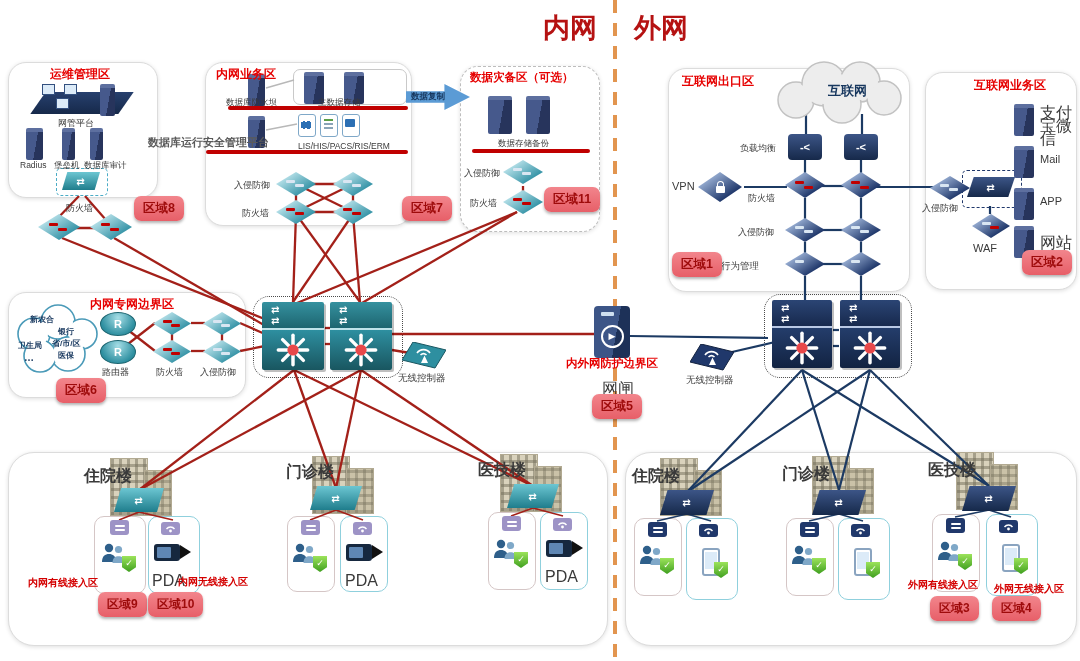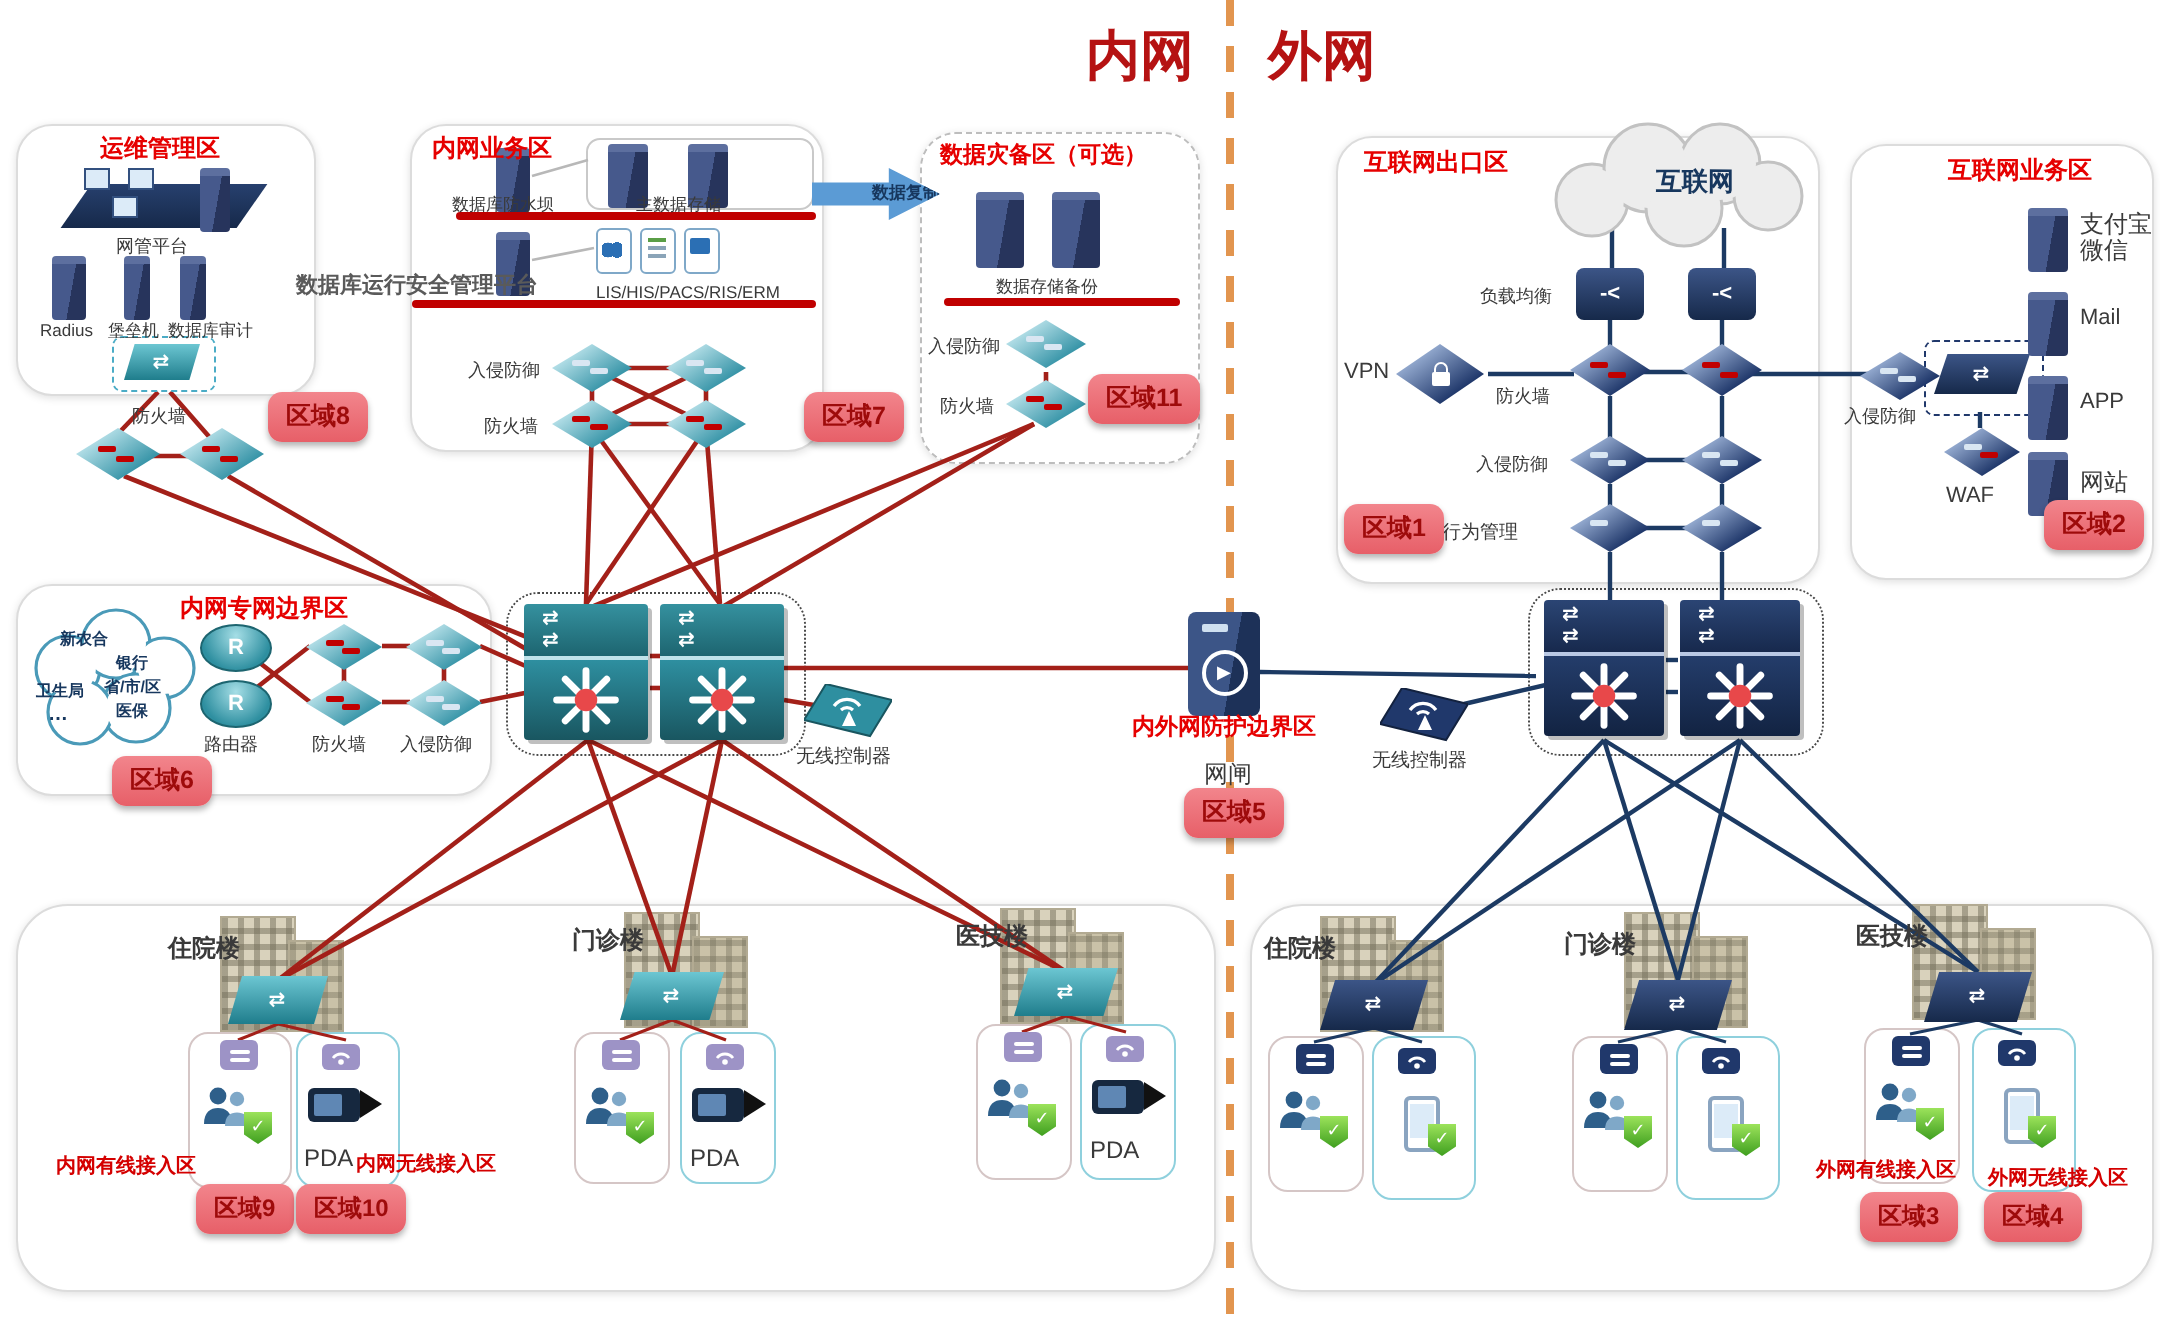--- a/index.html
+++ b/index.html
@@ -4,21 +4,21 @@
 <style>
   html,body{margin:0;padding:0;background:#fff;}
   #canvas{position:relative;width:1080px;height:661px;background:#fff;overflow:hidden;
     font-family:"Liberation Sans","DejaVu Sans",sans-serif;}
   .zone{position:absolute;background:#fff;border:1.5px solid #dcdcdc;border-radius:18px;
     box-shadow:0 1px 4px rgba(0,0,0,.13);z-index:2;}
   .zone.dash{border:1.6px dashed #bdbdbd;}
   .ztitle{position:absolute;font-size:12px;font-weight:bold;color:#e60000;white-space:nowrap;z-index:6;}
   .lbl{position:absolute;font-size:9px;color:#3a3a3a;white-space:nowrap;z-index:6;}
   .lbl.red{color:#d40000;font-weight:bold;font-size:10px;}
-  .lbl.big{font-size:12px;}
+  .lbl.big{font-size:16px;}
   .badge{position:absolute;background:linear-gradient(#f2858c,#e75f68);color:#9e0b0b;font-weight:bold;
     font-size:12.5px;padding:4px 9px;border-radius:7px;z-index:7;box-shadow:0 2px 3px rgba(0,0,0,.3);white-space:nowrap;}
   .netlbl{position:absolute;font-size:27px;font-weight:bold;color:#b51212;z-index:6;}
   #divider{position:absolute;left:613px;top:0;width:4px;height:661px;z-index:1;
     background:repeating-linear-gradient(180deg,#e2954f 0 13px,transparent 13px 23px);}
   svg.wires{position:absolute;left:0;top:0;z-index:4;}
   
   .dia{position:absolute;z-index:5;}
   .dia .b{position:absolute;inset:0;clip-path:polygon(50% 0,100% 50%,50% 100%,0 50%);}
   .dia.teal .b{background:linear-gradient(145deg,#b9e2ea 20%,#2e8fa3 80%);}
@@ -82,21 +82,21 @@
     background:radial-gradient(circle at 30% 50%,#2b6fb4 40%,transparent 41%),radial-gradient(circle at 75% 50%,#2b6fb4 40%,transparent 41%);}
   .app.a2::after{content:"";position:absolute;left:3px;top:4px;width:9px;height:2px;background:#5a9e46;
     box-shadow:0 4px 0 #8aa4b8,0 8px 0 #8aa4b8;}
   .app.a3::after{content:"";position:absolute;left:2px;top:4px;width:10px;height:8px;background:#2b6fb4;border-radius:1px;}
   .mon{position:absolute;width:11px;height:9px;background:#dcebf8;border:1.5px solid #33507f;z-index:5;}
   .plat{position:absolute;width:88px;height:22px;background:linear-gradient(#27406e,#16294a);transform:skewX(-35deg);z-index:4;}
   .lock{width:9px;height:7px;background:#fff;border-radius:1px;position:relative;margin-top:4px;}
   .lock::before{content:"";position:absolute;left:1px;top:-5px;width:5px;height:5px;border:1.6px solid #fff;
     border-bottom:none;border-radius:4px 4px 0 0;}
   .arrowR{position:absolute;z-index:6;background:#5b9bd5;display:flex;align-items:center;
-    clip-path:polygon(0 28%,60% 28%,60% 0,100% 50%,60% 100%,60% 72%,0 72%);justify-content:flex-end;}
+    clip-path:polygon(0 28%,60% 28%,60% 0,100% 50%,60% 100%,60% 72%,0 72%);}
   .arrowR span{font-size:8.5px;font-weight:bold;color:#17375e;padding-left:5px;white-space:nowrap;}
   .icn{position:absolute;z-index:5;line-height:0;}
 </style>
 </head>
 <body>
 
 <div id="canvas">
   <div id="divider"></div>
   <div class="netlbl" style="left:543px;top:10px">内网</div>
   <div class="netlbl" style="left:634px;top:10px">外网</div>

